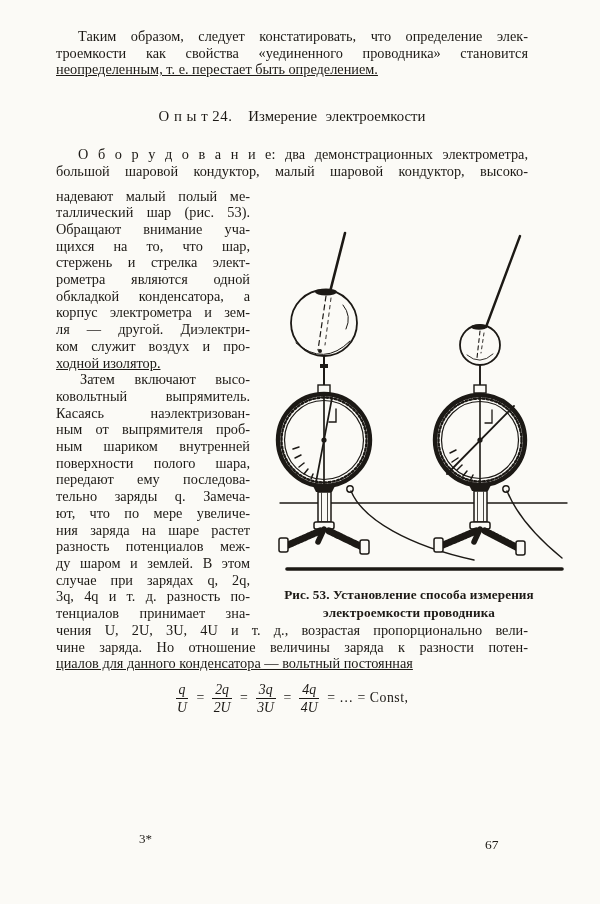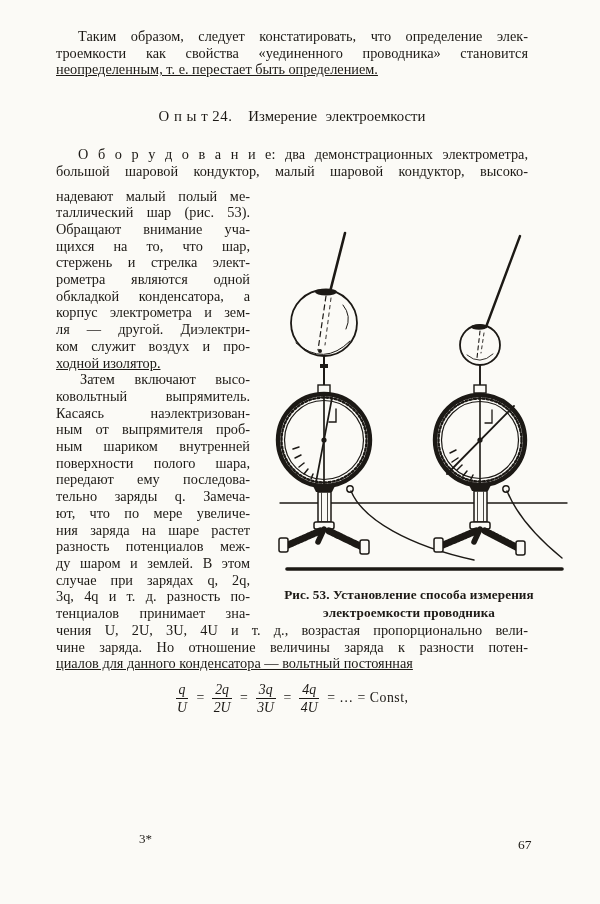--- a/index.html
+++ b/index.html
@@ -24,21 +24,21 @@
   .caption{margin-top:10px;text-align:center;white-space:pre-line;
     font-size:13.2px;line-height:18px;font-weight:bold;letter-spacing:0.1px;}
   .formula{margin:10px 0 0 56px;width:472px;display:flex;justify-content:center;
     align-items:center;gap:8px;font-size:13.8px;font-style:italic;}
   .frac{display:inline-flex;flex-direction:column;align-items:center;line-height:15px;}
   .frac .num{border-bottom:1.1px solid #1c1915;padding:0 3px 1px 3px;}
   .frac .den{padding-top:1px;}
   .formula .eq{font-style:normal;}
   .formula .ftail{font-style:normal;letter-spacing:0.5px;}
   .footer-sig{position:absolute;left:139px;top:831px;font-size:13px;}
-  .footer-page{position:absolute;left:518px;top:837px;font-size:13.5px;}
+  .footer-page{position:absolute;left:485px;top:837px;font-size:13.5px;}
 </style>
 </head>
 <body>
 
 <div class="page">
 
   <div class="text jall indent" style="padding-top:28px">Таким образом, следует констатировать, что  определение элек-
 троемкости как свойства «уединенного проводника»  становится</div>
   <div class="text jlast">неопределенным, т. е. перестает быть определением.</div>
 

